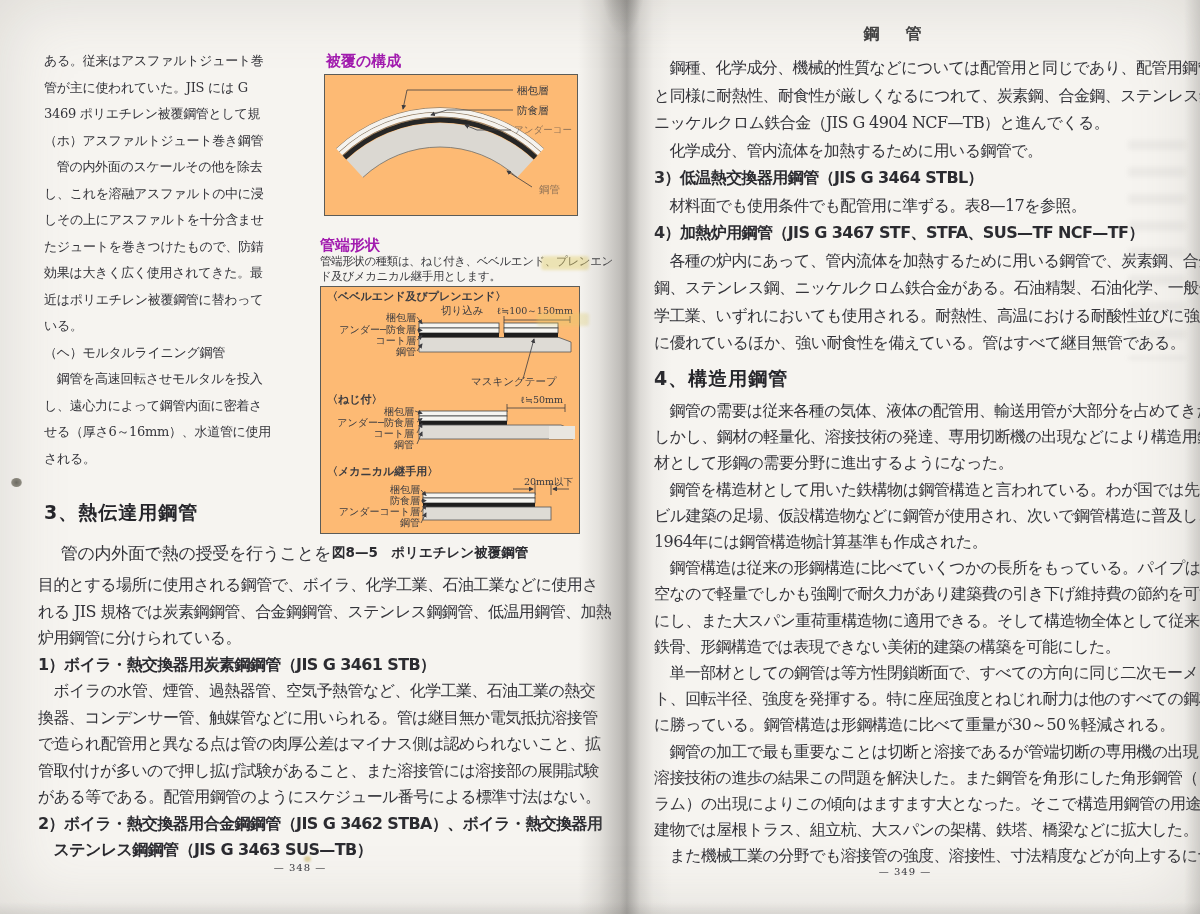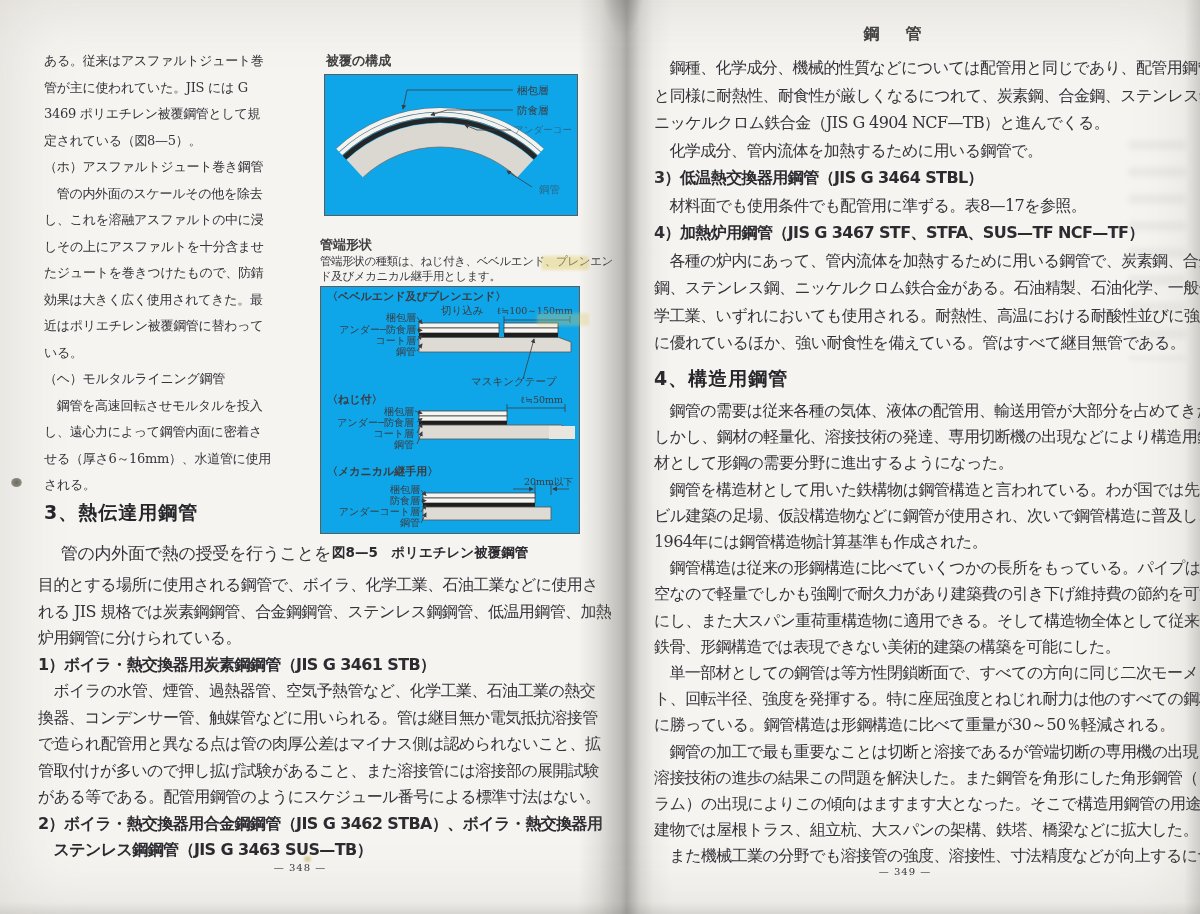--- a/index.html
+++ b/index.html
@@ -44,23 +44,23 @@
   .rp-lower .line{font-size:16px;line-height:26.2px;letter-spacing:-0.6px;}
   .em{font-family:"DejaVu Sans","Liberation Sans",sans-serif;font-weight:600;
         font-size:15.5px;color:#2b2b30;}
   .pagenum{position:absolute;font-size:10px;letter-spacing:1px;text-align:center;white-space:pre;}
   .pn-left{left:40px;top:862px;width:520px;}
   .pn-right{left:660px;top:866px;width:490px;}
   .run-head{position:absolute;left:655px;top:24px;width:480px;text-align:center;
         font-size:16px;font-weight:600;letter-spacing:5px;white-space:pre;color:#404040;}
   .fig-col{position:absolute;left:318px;top:52px;width:268px;}
   .fig-title{position:absolute;font-family:Liberation Serif, serif;
-        font-weight:700;font-size:13px;color:#404040;white-space:pre;}
+        font-weight:700;font-size:15px;color:#a21caf;white-space:pre;}
   .fig-desc{position:absolute;font-size:11.5px;color:#3a3a3e;white-space:pre;letter-spacing:-0.4px;}
-  .fig-box{position:absolute;border:1px solid #5c5c58;background:#0ea5e9;}
+  .fig-box{position:absolute;border:1px solid #5c5c58;background:#fdba74;}
   .coat-box{left:6px;top:22px;width:252px;height:140px;}
   .end-box{left:2px;top:234px;width:258px;height:246px;}
   .fig-caption{position:absolute;left:14px;top:492px;font-family:"DejaVu Sans","Liberation Sans",sans-serif;
         font-weight:700;font-size:13.5px;color:#2b2b30;white-space:pre;}
   svg{display:block;}
   svg text{fill:#3c3c40;font-family:"DejaVu Serif","Liberation Serif",serif;}
   .fh{font-size:11px;font-weight:700;font-family:"DejaVu Sans","Liberation Sans",sans-serif;}
   .fs{font-size:10.5px;}
   .fd{font-size:9.5px;}
   .fl{font-size:10px;}
@@ -71,21 +71,20 @@
 </head>
 <body>
 
 <div class="book">
 
   <div>
     <div class="col-left">
         <div class="line">ある。従来はアスファルトジュート巻</div>
         <div class="line">管が主に使われていた。JIS には G</div>
         <div class="line">3469 ポリエチレン被覆鋼管として規</div>
-        <div class="line">定されている（図8—5）。</div>
         <div class="line">（ホ）アスファルトジュート巻き鋼管</div>
         <div class="line">　管の内外面のスケールその他を除去</div>
         <div class="line">し、これを溶融アスファルトの中に浸</div>
         <div class="line">しその上にアスファルトを十分含ませ</div>
         <div class="line">たジュートを巻きつけたもので、防錆</div>
         <div class="line">効果は大きく広く使用されてきた。最</div>
         <div class="line">近はポリエチレン被覆鋼管に替わって</div>
         <div class="line">いる。</div>
         <div class="line">（ヘ）モルタルライニング鋼管</div>
         <div class="line">　鋼管を高速回転させモルタルを投入</div>

